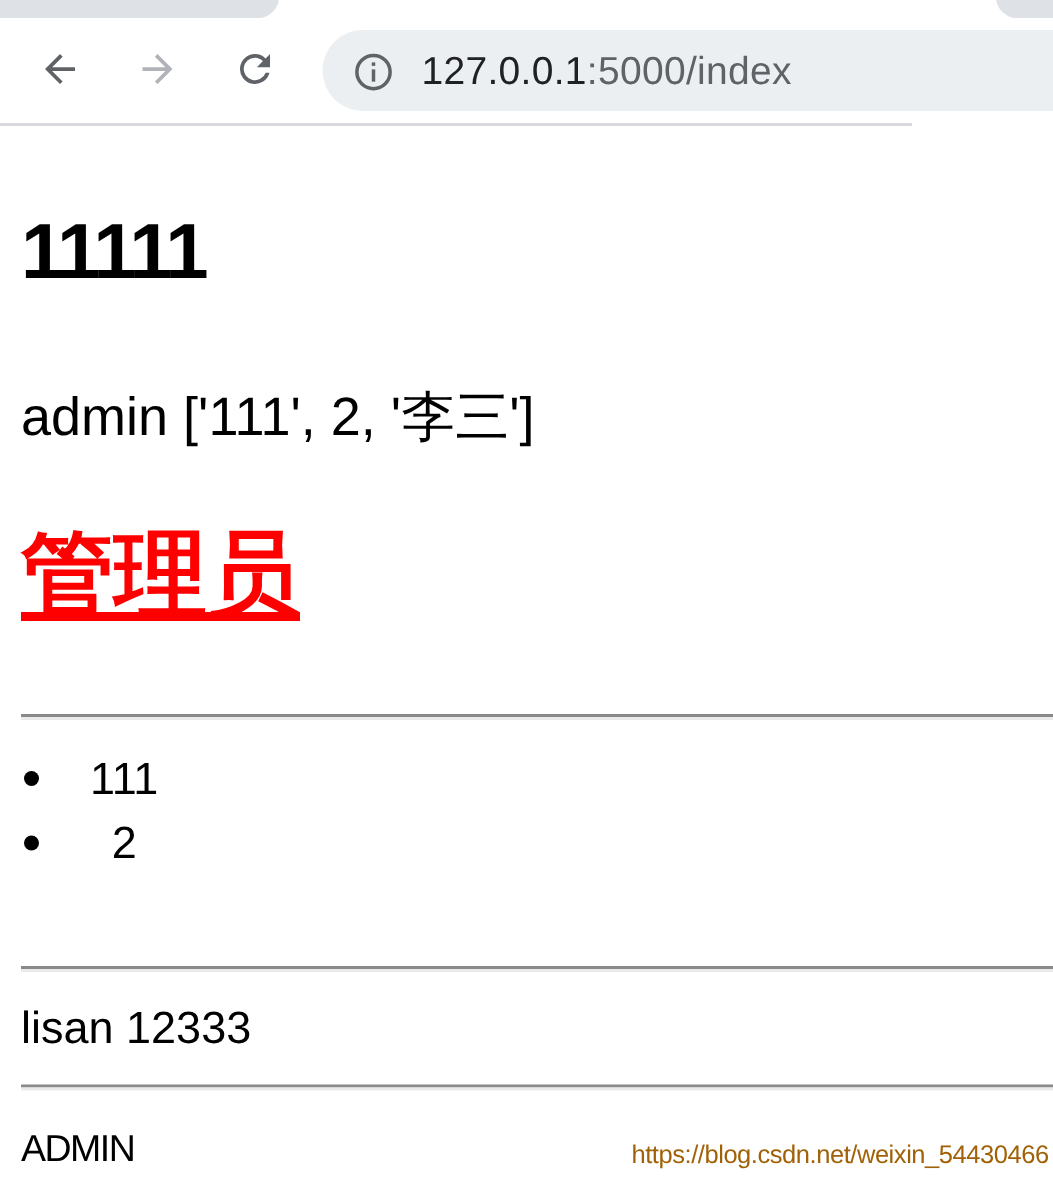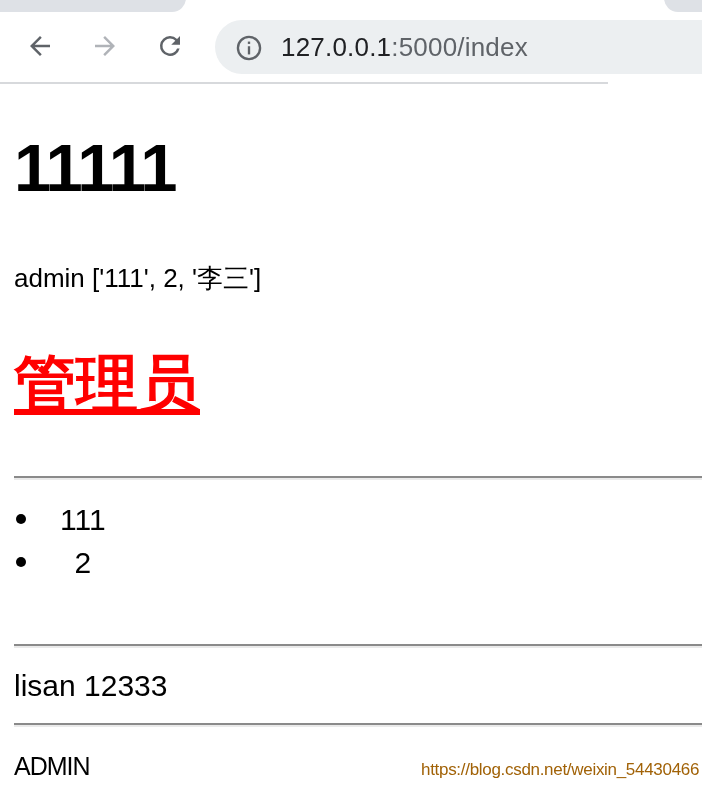--- a/index.html
+++ b/index.html
@@ -13,22 +13,22 @@
   .tab-left { position: absolute; top: -20px; left: -20px; width: 206px; height: 32px; background: #dee1e6; border-radius: 0 0 14px 0; }
   .tab-right { position: absolute; top: -20px; left: 664px; width: 60px; height: 32px; background: #dee1e6; border-radius: 0 0 0 14px; }
   .toolbar { position: absolute; top: 14px; left: 0; width: 608px; height: 70px; background: #fff; border-bottom: 2px solid #d7d9dc; }
   .nav-btn { position: absolute; top: 14px; width: 36px; height: 36px; display: flex; align-items: center; justify-content: center; }
   .omnibox { position: absolute; top: 6px; left: 215px; width: 520px; height: 54px; background: #eceff1; border-radius: 27px; }
   .info-icon { position: absolute; left: 20px; top: 14px; width: 28px; height: 28px; }
   .url { position: absolute; left: 66px; top: 12px; font-size: 26px; line-height: 30px; letter-spacing: 0.2px; }
   .url .host { color: #202124; }
   .url .path { color: #5f6368; }
   .content { position: absolute; top: 86px; left: 14px; width: 688px; }
-  .h1 { font-size: 67px; font-weight: bold; margin: 0; position: absolute; top: 42px; left: 0; line-height: 80px; letter-spacing: -2px; }
-  .line { position: absolute; top: 172px; left: 0; font-size: 26px; line-height: 40px; }
+  .h1 { font-size: 52px; font-weight: bold; margin: 0; position: absolute; top: 42px; left: 0; line-height: 80px; letter-spacing: -2px; }
+  .line { position: absolute; top: 172px; left: 0; font-size: 36px; line-height: 40px; }
   .red-title { position: absolute; top: 258px; left: 0; font-size: 62px; font-weight: bold; color: #ff0000; line-height: 80px; text-decoration: underline; }
   hr.sep { position: absolute; left: 0; width: 688px; margin: 0; border: 0; border-top: 2px solid #8a8a8a; border-bottom: 2px solid #eaeaea; height: 4px; }
   .list { position: absolute; top: 412px; left: 0; margin: 0; padding: 0; list-style: none; }
   .list li { position: relative; font-size: 30px; line-height: 43px; height: 43px; padding-left: 46px; text-align: center; }
   .list li .bullet { position: absolute; left: 2px; top: 16px; width: 10px; height: 10px; border-radius: 50%; background: #000; }
   .lisan { position: absolute; top: 580px; left: 0; font-size: 30px; line-height: 40px; }
   .admin { position: absolute; top: 660px; left: 0; font-size: 25px; line-height: 40px; letter-spacing: -1px; }
   .watermark { position: absolute; top: 760px; left: 421px; font-size: 17px; color: #a16207; letter-spacing: -0.3px; }
 </style>
 </head>

